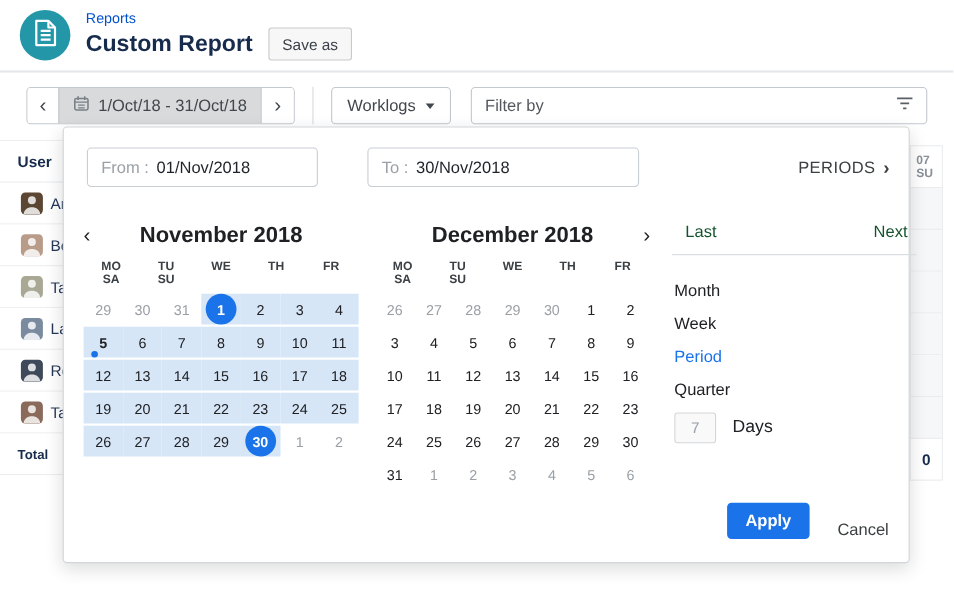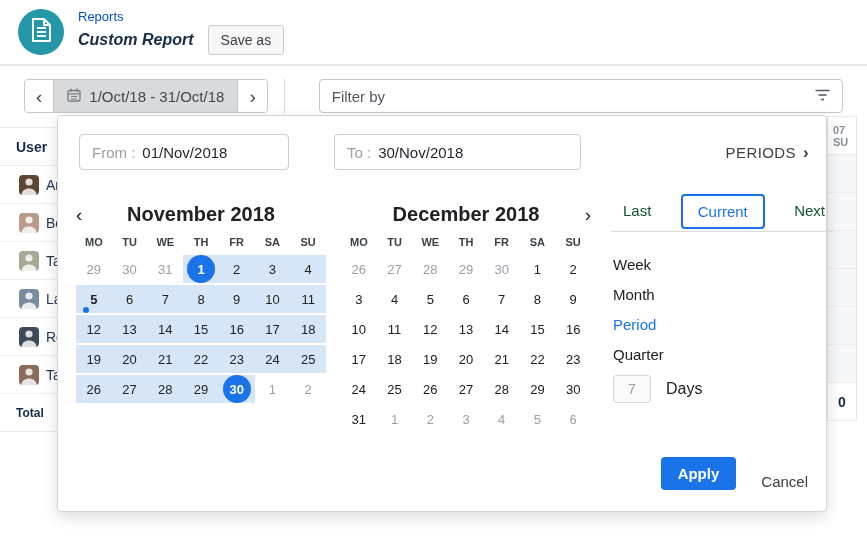--- a/index.html
+++ b/index.html
@@ -9,21 +9,21 @@
     font-family: "Liberation Sans", sans-serif; overflow: hidden; color:#202124;
   }
   
   .header { position:absolute; top:0; left:0; right:0; height:66px;
     border-bottom:2px solid #e5e8eb; display:flex; align-items:center; padding-left:18px; }
   .app-icon { width:46px; height:46px; border-radius:50%; background:#2396a8;
     display:flex; align-items:center; justify-content:center; flex-shrink:0; }
   .titles { margin-left:14px; }
   .breadcrumb { font-size:13px; color:#0052cc; cursor:pointer; }
   .title-row { display:flex; align-items:center; margin-top:1px; }
-  .page-title { font-size:16px; font-weight:bold; color:#172b4d;font-style:italic; }
+  .page-title { font-size:21px; font-weight:bold; color:#172b4d; }
   .save-as { margin-left:14px; padding:6px 12px; background:#f7f7f7; border:1px solid #c9c9c9;
     border-radius:3px; font-size:14px; color:#3b4149; cursor:pointer; }
   
   .toolbar { position:absolute; top:79px; left:24px; right:24px; height:34px; display:flex; align-items:center; }
   .range-group { display:inline-flex; height:34px; border:1px solid #c3c8cd; border-radius:4px; overflow:hidden; background:#fff; }
   .range-seg { display:flex; align-items:center; padding:0 11px; font-size:16px; color:#42474d; cursor:pointer; background:#fff; }
   .range-seg.mid { background:#d9dadb; border-left:1px solid #c3c8cd; border-right:1px solid #c3c8cd;
     gap:8px; font-size:15px; padding:0 13px; }
   .chev { font-size:19px; line-height:1; color:#42474d; }
   .v-divider { width:1px; height:34px; background:#d7dadd; margin:0 16px; }
@@ -40,21 +40,21 @@
   .table-left { position:absolute; top:127px; left:0; width:58px; overflow:hidden; z-index:1; }
   .tl-header { height:39px; display:flex; align-items:center; padding-left:16px;
     font-size:14px; font-weight:bold; color:#172b4d; border-top:1px solid #e9ebee; border-bottom:1px solid #e9ebee; white-space:nowrap; }
   .tl-row { height:38px; display:flex; align-items:center; padding-left:19px; gap:7px;
     border-bottom:1px solid #efeff1; white-space:nowrap; }
   .avatar { width:20px; height:20px; border-radius:4px; overflow:hidden; flex-shrink:0; display:block; }
   .avatar svg { display:block; width:100%; height:100%; }
   .tl-name { font-size:14px; color:#253858; }
   .tl-total { height:38px; display:flex; align-items:center; padding-left:16px;
     font-size:12px; font-weight:bold; color:#172b4d; border-bottom:1px solid #e9ebee; }
-  .table-right { position:absolute; top:116px; right:10px; width:30px; z-index:1;
+  .table-right { position:absolute; top:132px; right:10px; width:30px; z-index:1;
     border-left:1px solid #e3e5e8; border-right:1px solid #e3e5e8; }
   .tr-header { height:39px; border-top:1px solid #e9ebee; border-bottom:1px solid #e9ebee;
     font-size:11px; font-weight:bold; color:#8a9099; line-height:12px; padding:7px 0 0 5px; background:#fff; }
   .tr-cell { height:38px; background:#f6f7f9; border-bottom:1px solid #ececee; }
   .tr-total { height:38px; background:#fff; display:flex; align-items:center; justify-content:center;
     font-size:14px; font-weight:bold; color:#172b4d; border-bottom:1px solid #e9ebee; }
   
   .overlay { position:absolute; left:57px; top:115px; width:770px; height:397px; background:#fff;
     border:1px solid #d2d5d9; border-radius:4px; box-shadow:0 5px 16px rgba(0,0,0,.14); z-index:5; }
   .picker-top { position:absolute; top:18px; left:21px; right:17px; display:flex; align-items:center; }
@@ -67,21 +67,21 @@
   .periods-link { margin-left:auto; display:flex; align-items:center; gap:7px; font-size:15px;
     color:#3c4043; letter-spacing:.4px; cursor:pointer; }
   .periods-link .chev { font-size:17px; font-weight:bold; color:#3c4043; }
   
   .month { position:absolute; width:250px; top:85px; }
   .month.nov { left:18px; } .month.dec { left:283px; }
   .month-header { display:flex; align-items:center; height:26px; }
   .nav-arrow { width:26px; font-size:19px; color:#202124; cursor:pointer; line-height:1; }
   .nav-arrow.right { text-align:right; }
   .month-title { flex:1; text-align:center; font-size:20px; font-weight:bold; color:#202124; }
-  .weekdays { display:grid; grid-template-columns:repeat(7,1fr); margin-top:9px;
+  .weekdays { display:grid; grid-template-columns:repeat(5,1fr); margin-top:9px;
     font-size:11px; font-weight:bold; color:#3b4045; text-align:center; }
   .weeks { margin-top:7px; }
   .week { display:grid; grid-template-columns:repeat(7,1fr); margin-bottom:2px; }
   .day { height:28px; position:relative; display:flex; align-items:center; justify-content:center;
     font-size:13px; color:#202124; cursor:pointer; }
   .day .num { position:relative; z-index:2; }
   .day.muted { color:#9aa0a6; }
   .day.range { background:#d6e6f7; }
   .day.sel .num { color:#fff; font-weight:bold; }
   .day.sel::before { content:''; position:absolute; left:50%; top:50%; transform:translate(-50%,-50%);
@@ -150,20 +150,24 @@
             <line x1="4" y1="11" x2="10" y2="11" stroke="#7a8086" stroke-width="1.2"></line>
           </svg>
         </span>
         <span>1/Oct/18 - 31/Oct/18</span>
       </span>
       <span class="range-seg">
         <span class="chev">›</span>
       </span>
     </div>
     <div class="v-divider"></div>
+    <button class="worklogs-btn">
+      <span>Worklogs</span>
+      <span class="caret-down"></span>
+    </button>
     <div class="filter-box">
       <input type="text" placeholder="Filter by" style="">
       <span>
         <svg width="15" height="12" viewBox="0 0 15 12" fill="none">
           <line x1="0.5" y1="1.5" x2="14.5" y2="1.5" stroke="#5a5f66" stroke-width="1.6"></line>
           <line x1="3.5" y1="6" x2="11.5" y2="6" stroke="#5a5f66" stroke-width="1.6"></line>
           <line x1="6" y1="10.5" x2="9" y2="10.5" stroke="#5a5f66" stroke-width="1.6"></line>
         </svg>
       </span>
     </div>
@@ -550,26 +554,25 @@
             <div class="day muted">
               <span class="num">6</span>
             </div>
           </div>
         </div>
     </div>
 
     <div class="periods-panel">
       <div class="tabs" id="tabs">
           <span class="tab">Last</span>
-          <span class="tab active">Current</span>
           <span class="tab">Next</span>
         </div>
       <div class="option-list" id="options">
+          <div class="option">Month</div>
           <div class="option">Week</div>
-          <div class="option">Month</div>
           <div class="option active">Period</div>
           <div class="option">Quarter</div>
         </div>
       <div class="days-row">
         <input class="days-input" value="7" style="">
         <span class="days-label">Days</span>
       </div>
     </div>
 
     <div class="overlay-footer">

